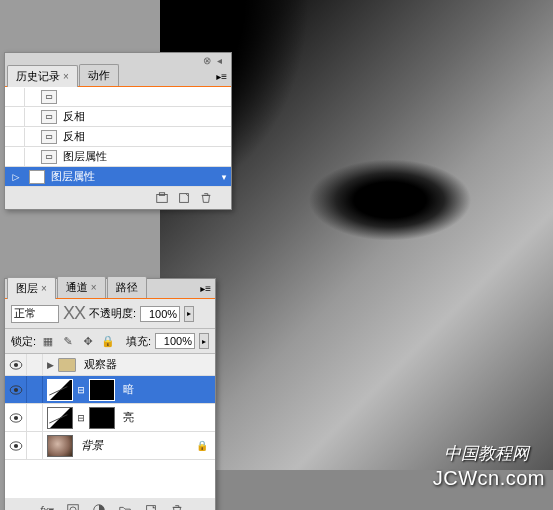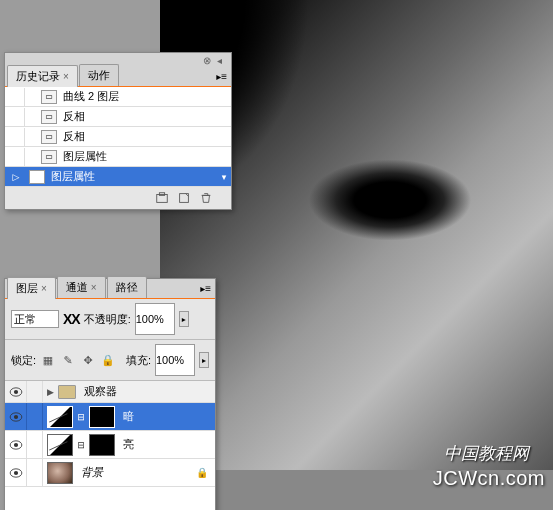--- a/index.html
+++ b/index.html
@@ -30,23 +30,23 @@
   .history-label { flex: 1; padding-left: 2px; }
   .history-scroll-end { width: 14px; background: #3875d7; display: flex; align-items: center; justify-content: center; color: #fff; font-size: 9px; }
   .panel-footer { background: #e6e6e6; height: 22px; display: flex; align-items: center; justify-content: flex-end; gap: 0; }
   .footer-btn { width: 22px; height: 18px; display: flex; align-items: center; justify-content: center; color: #555; cursor: pointer; }
   .footer-btn svg { width: 14px; height: 14px; }
 
   
   .layers-panel { left: 4px; top: 234px; width: 212px; margin-top: 44px; }
   .layers-modes { display: flex; align-items: center; padding: 4px 6px; gap: 4px; border-bottom: 1px solid #bbb; background: #e6e6e6; }
   .mode-select { width: 48px; height: 18px; border: 1px solid #999; background: #fff; font-size: 11px; padding-left: 2px; }
-  .xx-mark { color: #000000; font-weight: bold; font-size: 14px; letter-spacing: -1px; }
+  .xx-mark { color: #737373; font-weight: normal; font-size: 18px; letter-spacing: -1px; }
   .mode-label { font-size: 11px; }
-  .pct-input { width: 40px; height: 32px; border: 1px solid #999; background: #fff; padding-right: 2px; font-size: 11px; }
+  .pct-input { width: 40px; height: 16px; border: 1px solid #999; background: #fff; text-align: right; padding-right: 2px; font-size: 11px; }
   .pct-arrow { width: 10px; height: 16px; background: #ddd; border: 1px solid #999; display: inline-flex; align-items: center; justify-content: center; font-size: 8px; cursor: pointer; }
   .lock-row { display: flex; align-items: center; padding: 4px 6px; gap: 4px; border-bottom: 1px solid #bbb; background: #e6e6e6; }
   .lock-icon { width: 16px; height: 16px; display: inline-flex; align-items: center; justify-content: center; color: #555; font-size: 11px; }
   .layers-list { background: #fff; }
   .layer-row { display: flex; align-items: center; height: 28px; border-bottom: 1px solid #ddd; }
   .layer-row.group { height: 22px; background: #f0f0f0; }
   .layer-row.selected { background: #3875d7; color: #fff; }
   .eye-col { width: 22px; height: 100%; border-right: 1px solid #ddd; display: flex; align-items: center; justify-content: center; color: #333; cursor: pointer; }
   .layer-row.selected .eye-col { border-right-color: #2a5fb8; }
   .link-col { width: 16px; height: 100%; border-right: 1px solid #ddd; }
@@ -90,21 +90,20 @@
   <div class="panel-tabs">
     <div class="tab active"><span>历史记录</span><span class="tab-close">×</span></div>
     <div class="tab"><span>动作</span></div>
     <span style="position:absolute;right:4px;top:4px;font-size:10px;">▸≡</span>
   </div>
   <div class="history-list">
     <div class="history-item">
       <span class="history-spacer"></span>
         <span class="history-arrow"></span>
       <span class="history-icon">▭</span>
-      <span class="history-label">曲线 2 图层</span>
     </div>
     <div class="history-item">
       <span class="history-spacer"></span>
         <span class="history-arrow"></span>
       <span class="history-icon">▭</span>
       <span class="history-label">反相</span>
     </div>
     <div class="history-item">
       <span class="history-spacer"></span>
         <span class="history-arrow"></span>

